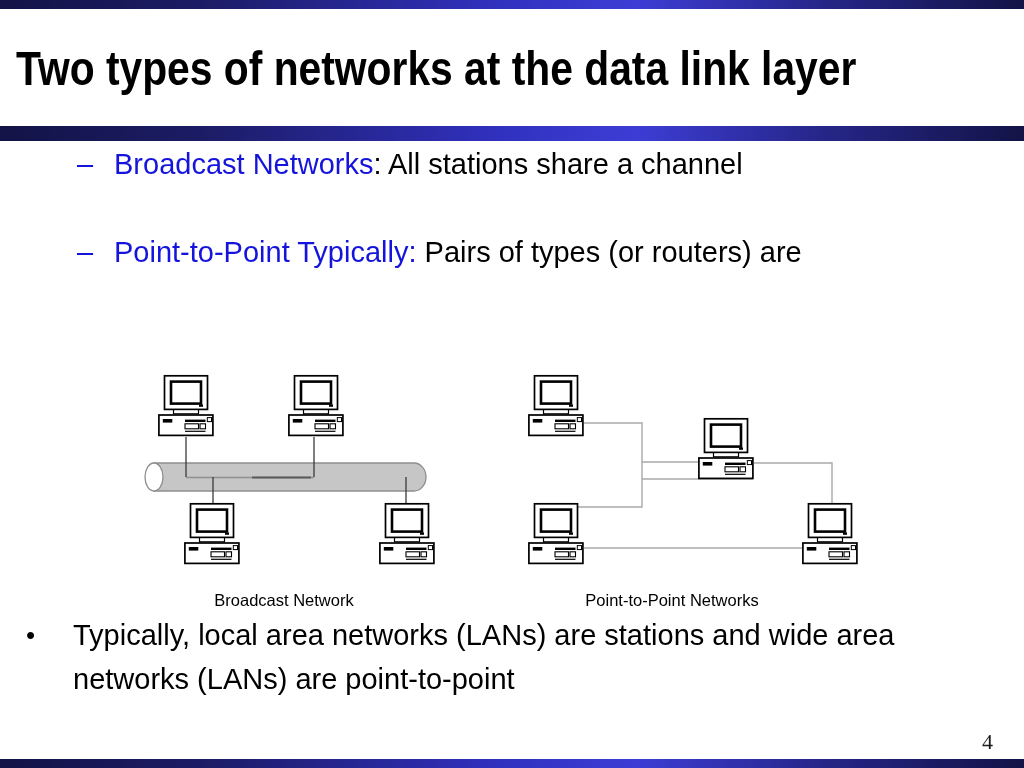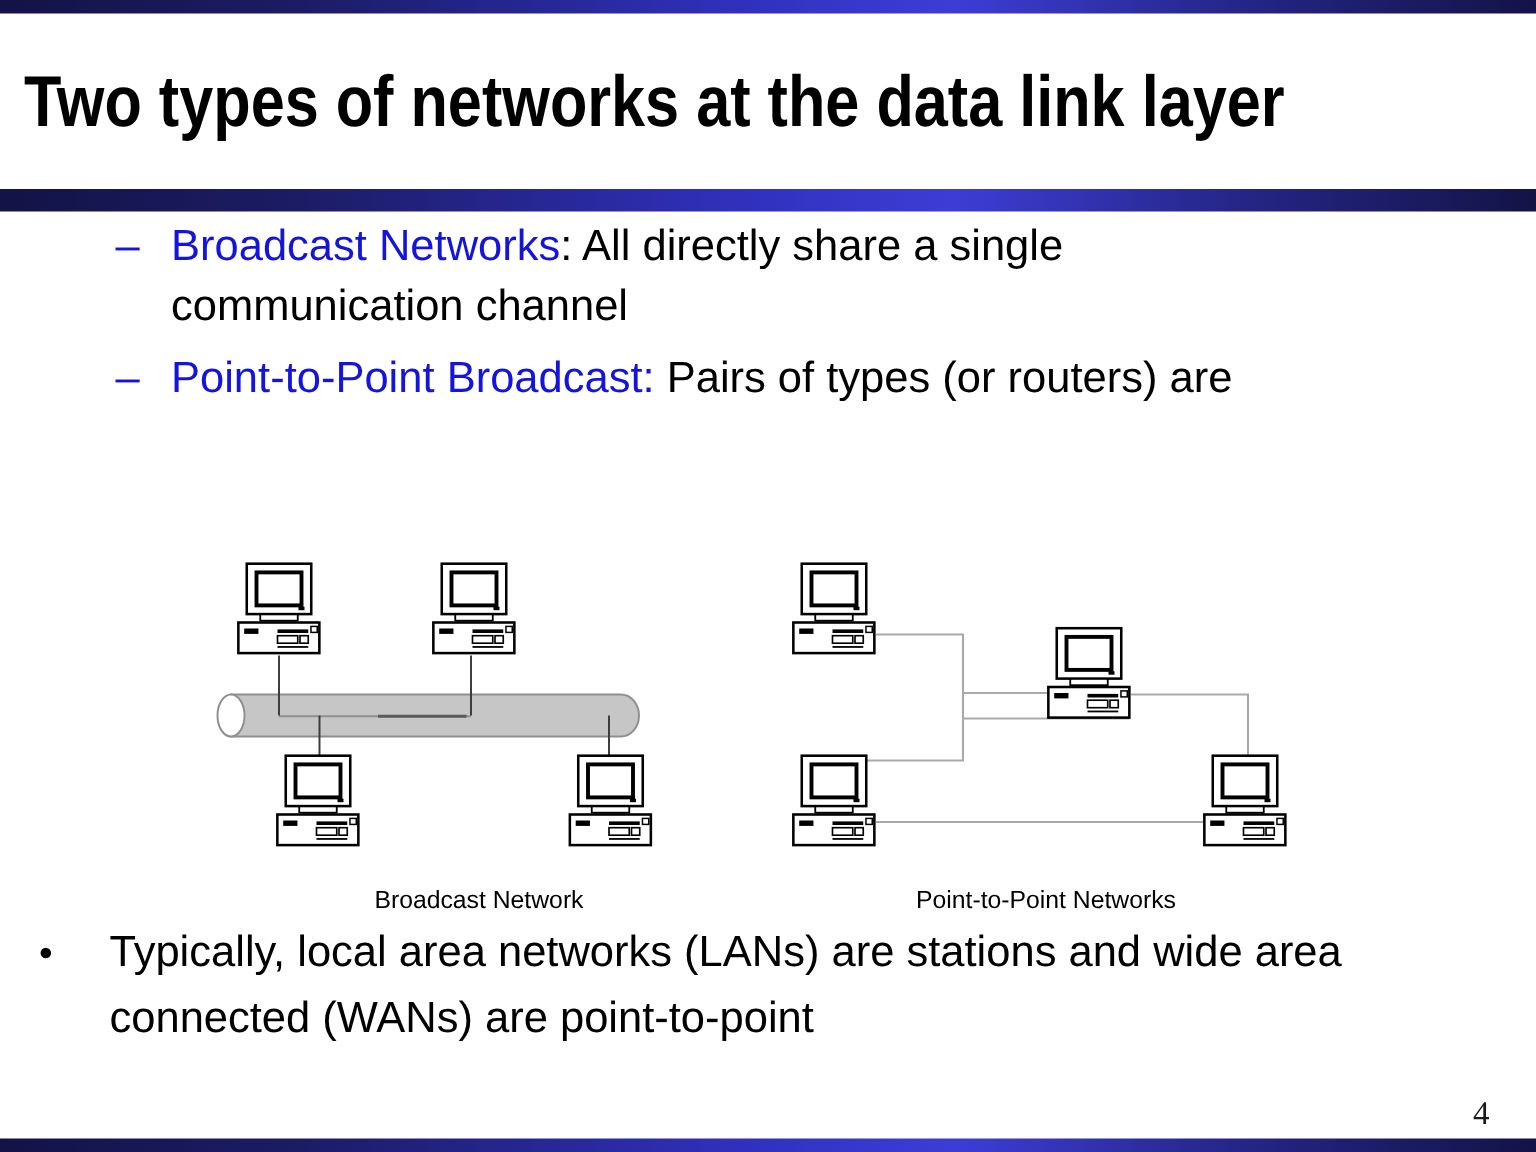--- a/index.html
+++ b/index.html
@@ -42,21 +42,21 @@
 
   #note {
     position: absolute; left: 26px; top: 613px;
     display: flex; align-items: flex-start;
     font-size: 29px; line-height: 44px;
   }
   #note .marker { width: 47px; flex: none; font-size: 26px; }
 
   .diagram-label {
     position: absolute; top: 591px;
-    font-size: 16.5px; text-align: right;
+    font-size: 16.5px; text-align: center;
   }
   #label-left  { left: 179px; width: 210px; }
   #label-right { left: 560px; width: 224px; }
 
   #page-number {
     position: absolute; left: 953px; top: 729px; width: 40px;
     text-align: right;
     font-family: "Liberation Serif", serif;
     font-size: 22px; color: #1a1a1a;
   }
@@ -68,29 +68,29 @@
 
 <div id="top-bar" class="bar"></div>
 <div id="title-rule" class="bar"></div>
 <div id="bottom-bar" class="bar"></div>
 
 <div id="slide-title">Two types of networks at the data link layer</div>
 
 <div id="bullet-1" class="bullet">
   <span class="marker">–</span>
   <span class="lines">
-    <span class="line"><span class="blue">Broadcast Networks</span><span>: All directly share a single</span><br>
-    <span class="blue"></span><span>communication channel</span></span>
+    <span class="line"><span class="blue">Broadcast Networks</span><span>: All stations share a channel</span><br>
+    <span class="blue"></span></span>
   </span>
 </div>
 
 <div id="bullet-2" class="bullet">
   <span class="marker">–</span>
   <span class="lines">
-    <span class="line"><span class="blue">Point-to-Point Broadcast:</span><span> Pairs of types (or routers) are</span><br>
+    <span class="line"><span class="blue">Point-to-Point Typically:</span><span> Pairs of types (or routers) are</span><br>
     <span class="blue"></span></span>
   </span>
 </div>
 
 <svg id="diagram-svg" width="1024" height="768" viewBox="0 0 1024 768">
   <defs>
     <g id="pc">
       <rect x="6.5" y="0.8" width="43" height="33.6" fill="#fff" stroke="#000" stroke-width="1.7"></rect>
       <rect x="13" y="6.6" width="30" height="22" fill="#fff" stroke="#000" stroke-width="2.6"></rect>
       <rect x="41" y="29.5" width="4" height="2.3" fill="#000"></rect>
@@ -137,17 +137,17 @@
   </g>
 </svg>
 
 <div id="label-left" class="diagram-label">Broadcast Network</div>
 <div id="label-right" class="diagram-label">Point-to-Point Networks</div>
 
 <div id="note">
   <span class="marker">•</span>
   <span class="lines">
     <span>Typically, local area networks (LANs) are stations and wide area</span><br>
-    <span>connected (WANs) are point-to-point</span>
+    <span>networks (LANs) are point-to-point</span>
   </span>
 </div>
 
 <div id="page-number">4</div>
 
 </body></html>

